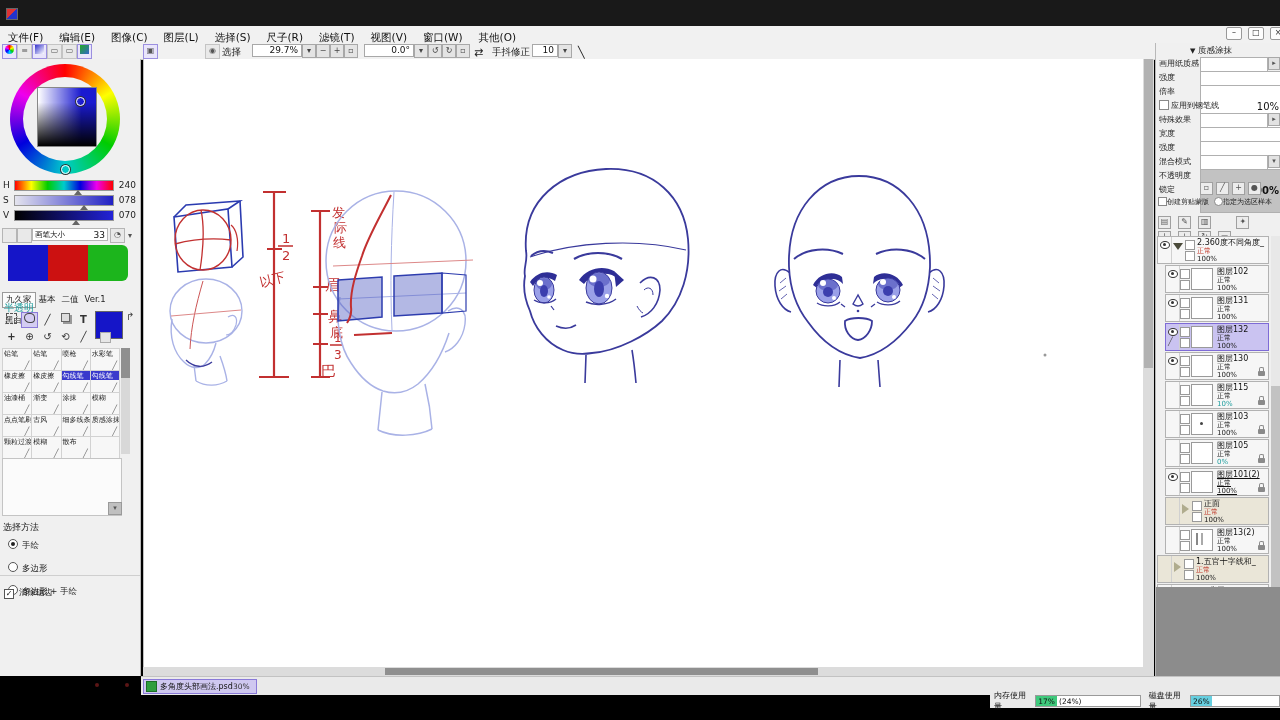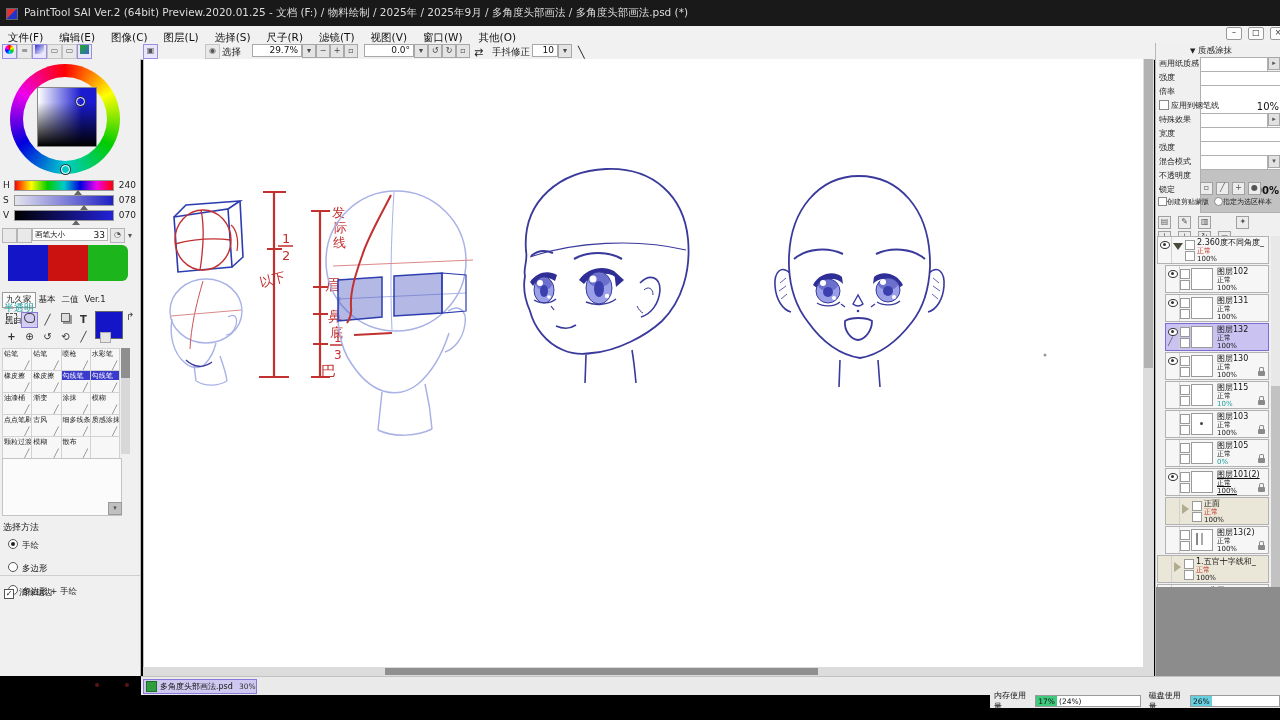--- a/index.html
+++ b/index.html
@@ -78,21 +78,20 @@
   .doctab{position:absolute;left:2px;top:2px;width:112px;height:13px;background:#cfc8f0;border:1px solid #8a7ad8;display:flex;align-items:center}
   .statusstrip{left:990px;top:694px;width:290px;height:14px;background:#eaeaea;display:flex;align-items:center}
   .statfield{background:#fff;border:1px solid #9a9a9a;height:10px;display:flex;align-items:center;font-size:7.5px}
   .reddot{width:4px;height:4px;border-radius:50%;background:#5c1616}
 </style>
 </head>
 <body>
 
 <div class="abs titlebar">
   <div class="abs title-ico"></div>
-  <div class="abs title-text">PaintTool SAI Ver.2 (64bit) Preview.2020.01.25 - 文档 (F:) / 物料绘制 / 2025年 / 2025年9月 / 多角度头部画法 / 多角度头部画法.psd (*)</div>
 </div>
 
 <div class="abs menubar" id="menu-bar"><span class="menu-item">文件(F)</span><span class="menu-item">编辑(E)</span><span class="menu-item">图像(C)</span><span class="menu-item">图层(L)</span><span class="menu-item">选择(S)</span><span class="menu-item">尺子(R)</span><span class="menu-item">滤镜(T)</span><span class="menu-item">视图(V)</span><span class="menu-item">窗口(W)</span><span class="menu-item">其他(O)</span></div>
 
 <div class="abs" style="left:1226px;top:27px;display:flex;gap:6px">
   <div class="winbtn">–</div>
   <div class="winbtn">□</div>
   <div class="winbtn">×</div>
 </div>
 
@@ -673,21 +672,21 @@
   <div class="abs" style="left:0;top:544px;width:125px;height:89px;background:#8c8c8c"></div>
 </div>
 
 <div class="abs reddot" style="left:95px;top:683px"></div>
 <div class="abs reddot" style="left:125px;top:683px"></div>
 
 <div class="abs tabstrip">
   <div class="doctab">
     <span style="width:9px;height:9px;background:#2f9e3f;border:1px solid #1c6e28;margin:0 3px 0 2px"></span>
     <span style="font-size:8px;white-space:nowrap">多角度头部画法.psd</span>
-    <span style="font-size:7.5px;margin-left:6px;color:#333">30%</span>
+    <span style="font-size:7.5px;color:#333">30%</span>
   </div>
 </div>
 
 <div class="abs statusstrip">
   <span style="font-size:8px;margin-left:4px">内存使用量</span>
   <span class="statfield" style="width:108px;margin-left:3px">
     <span style="background:#3fc97c;height:10px;display:inline-flex;align-items:center;padding:0 2px">17%</span>
     <span style="padding-left:2px">(24%)</span>
   </span>
   <span style="font-size:8px;margin-left:8px">磁盘使用量</span>

